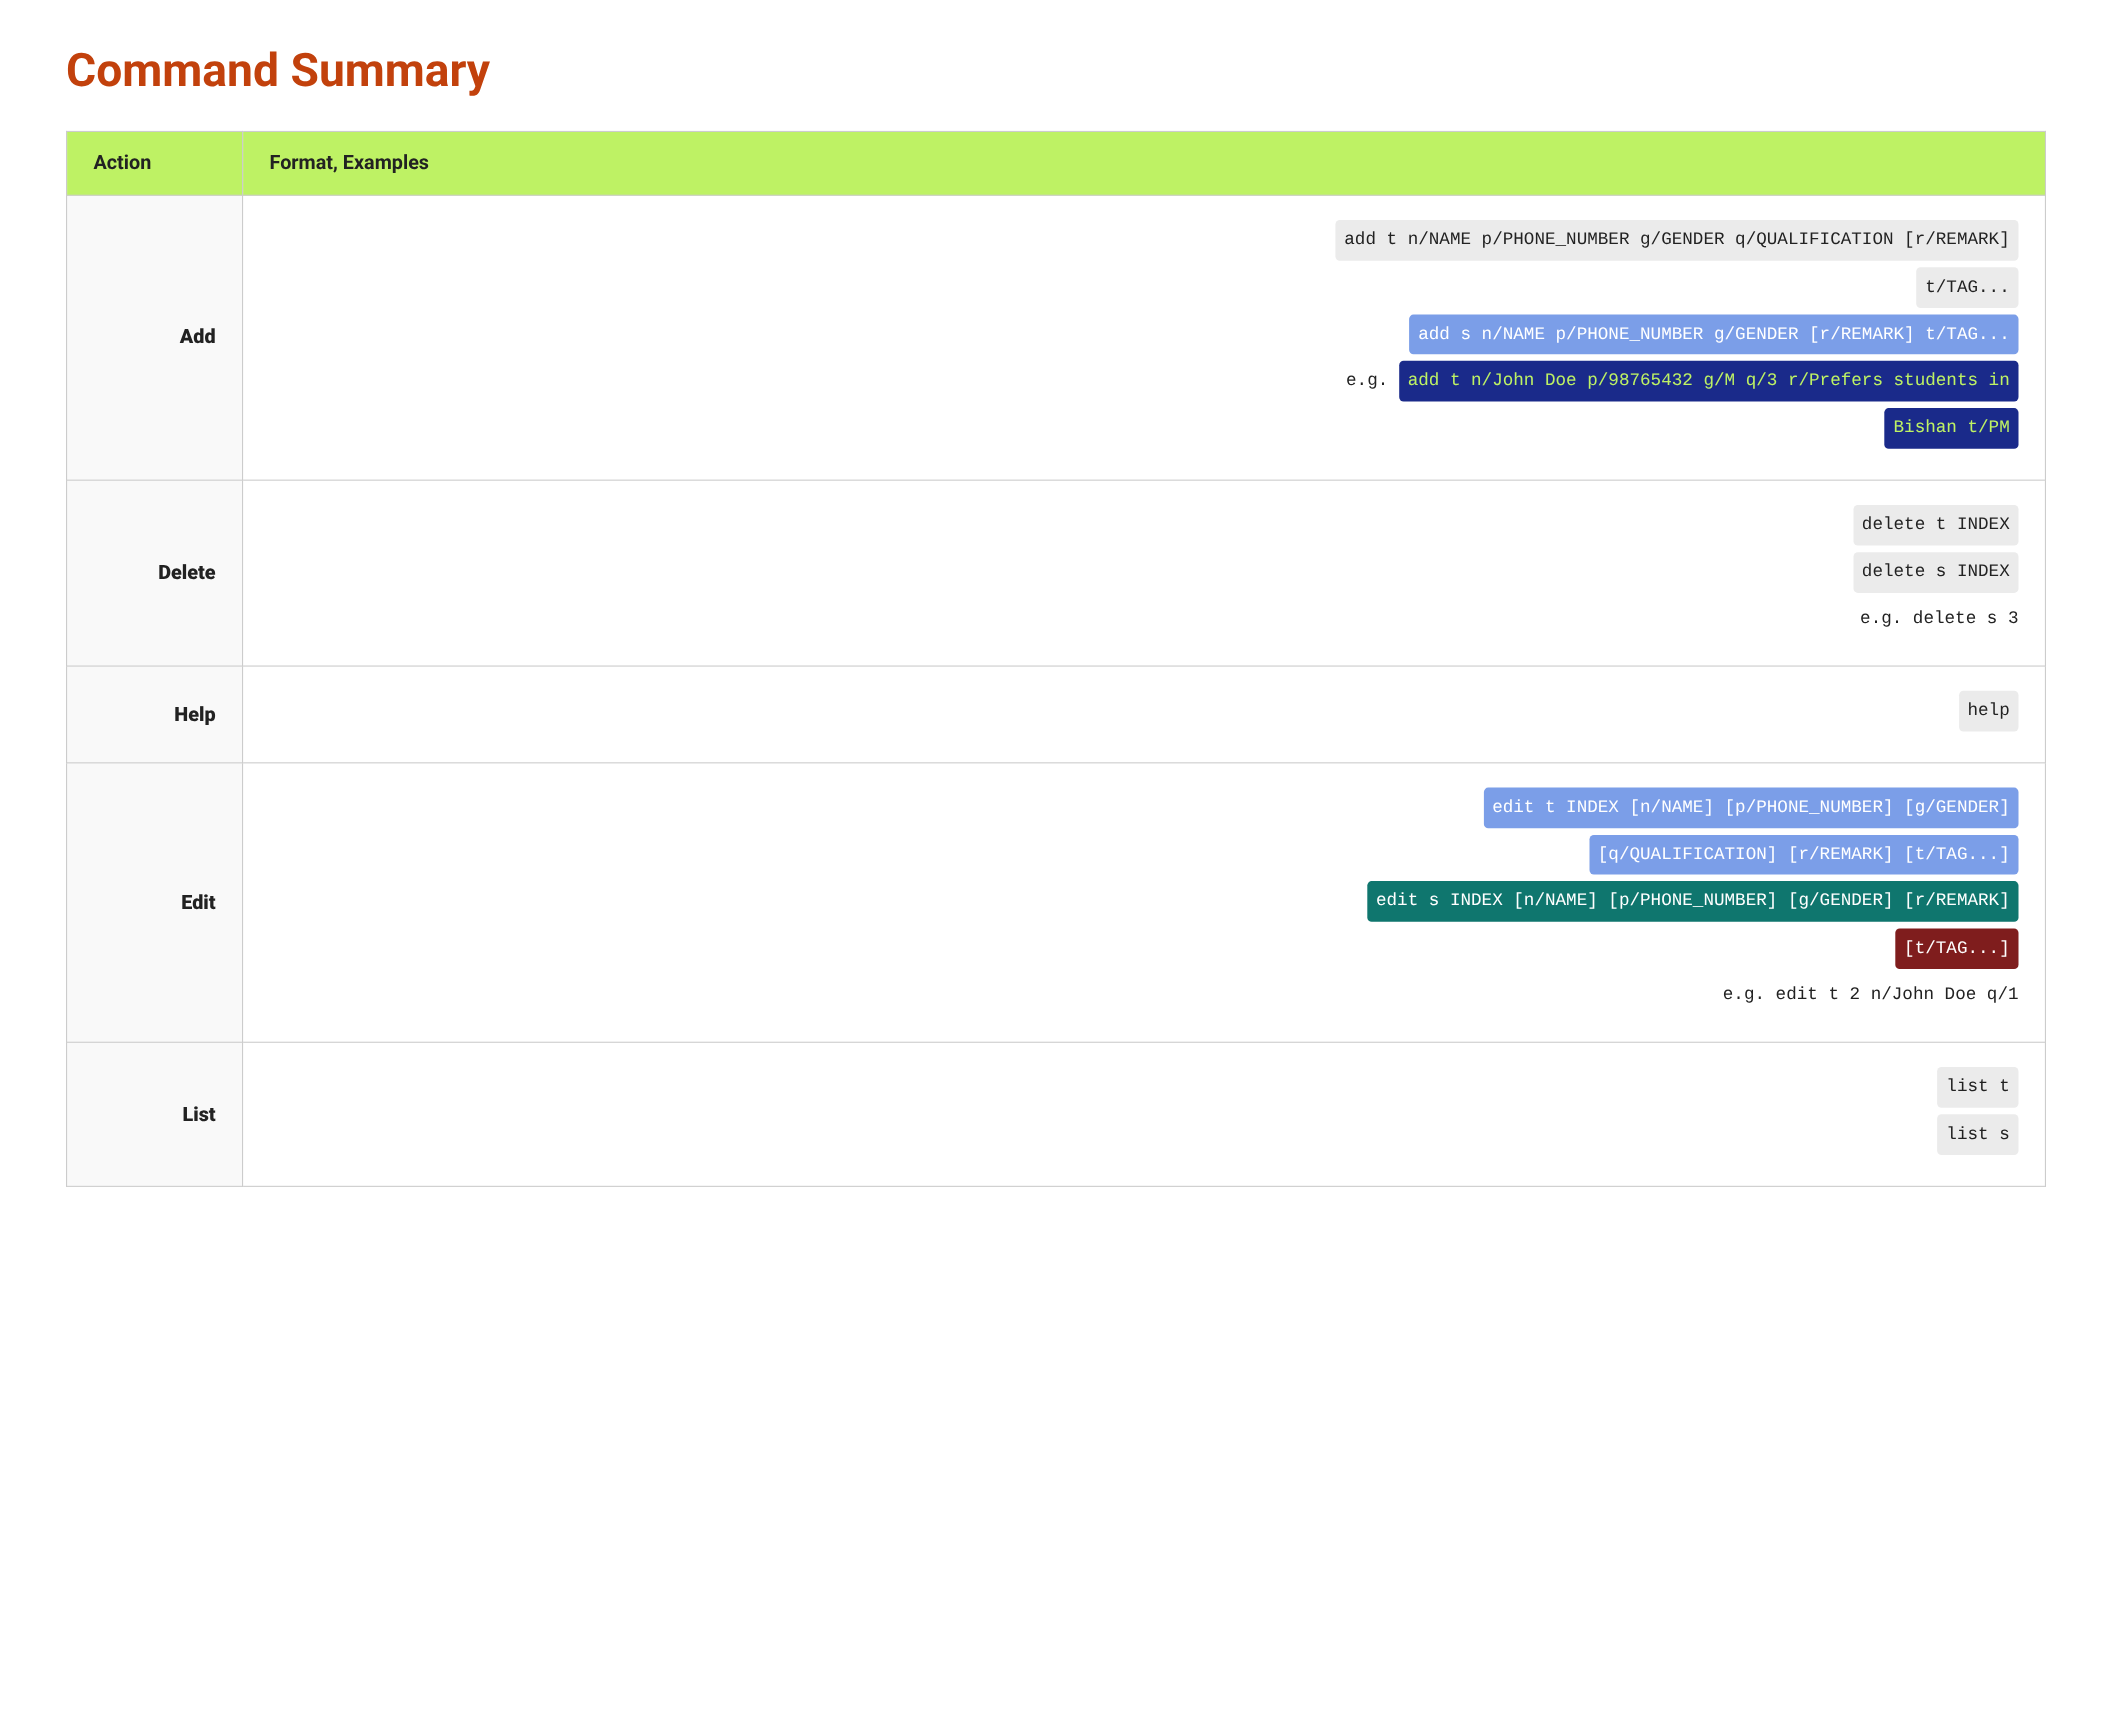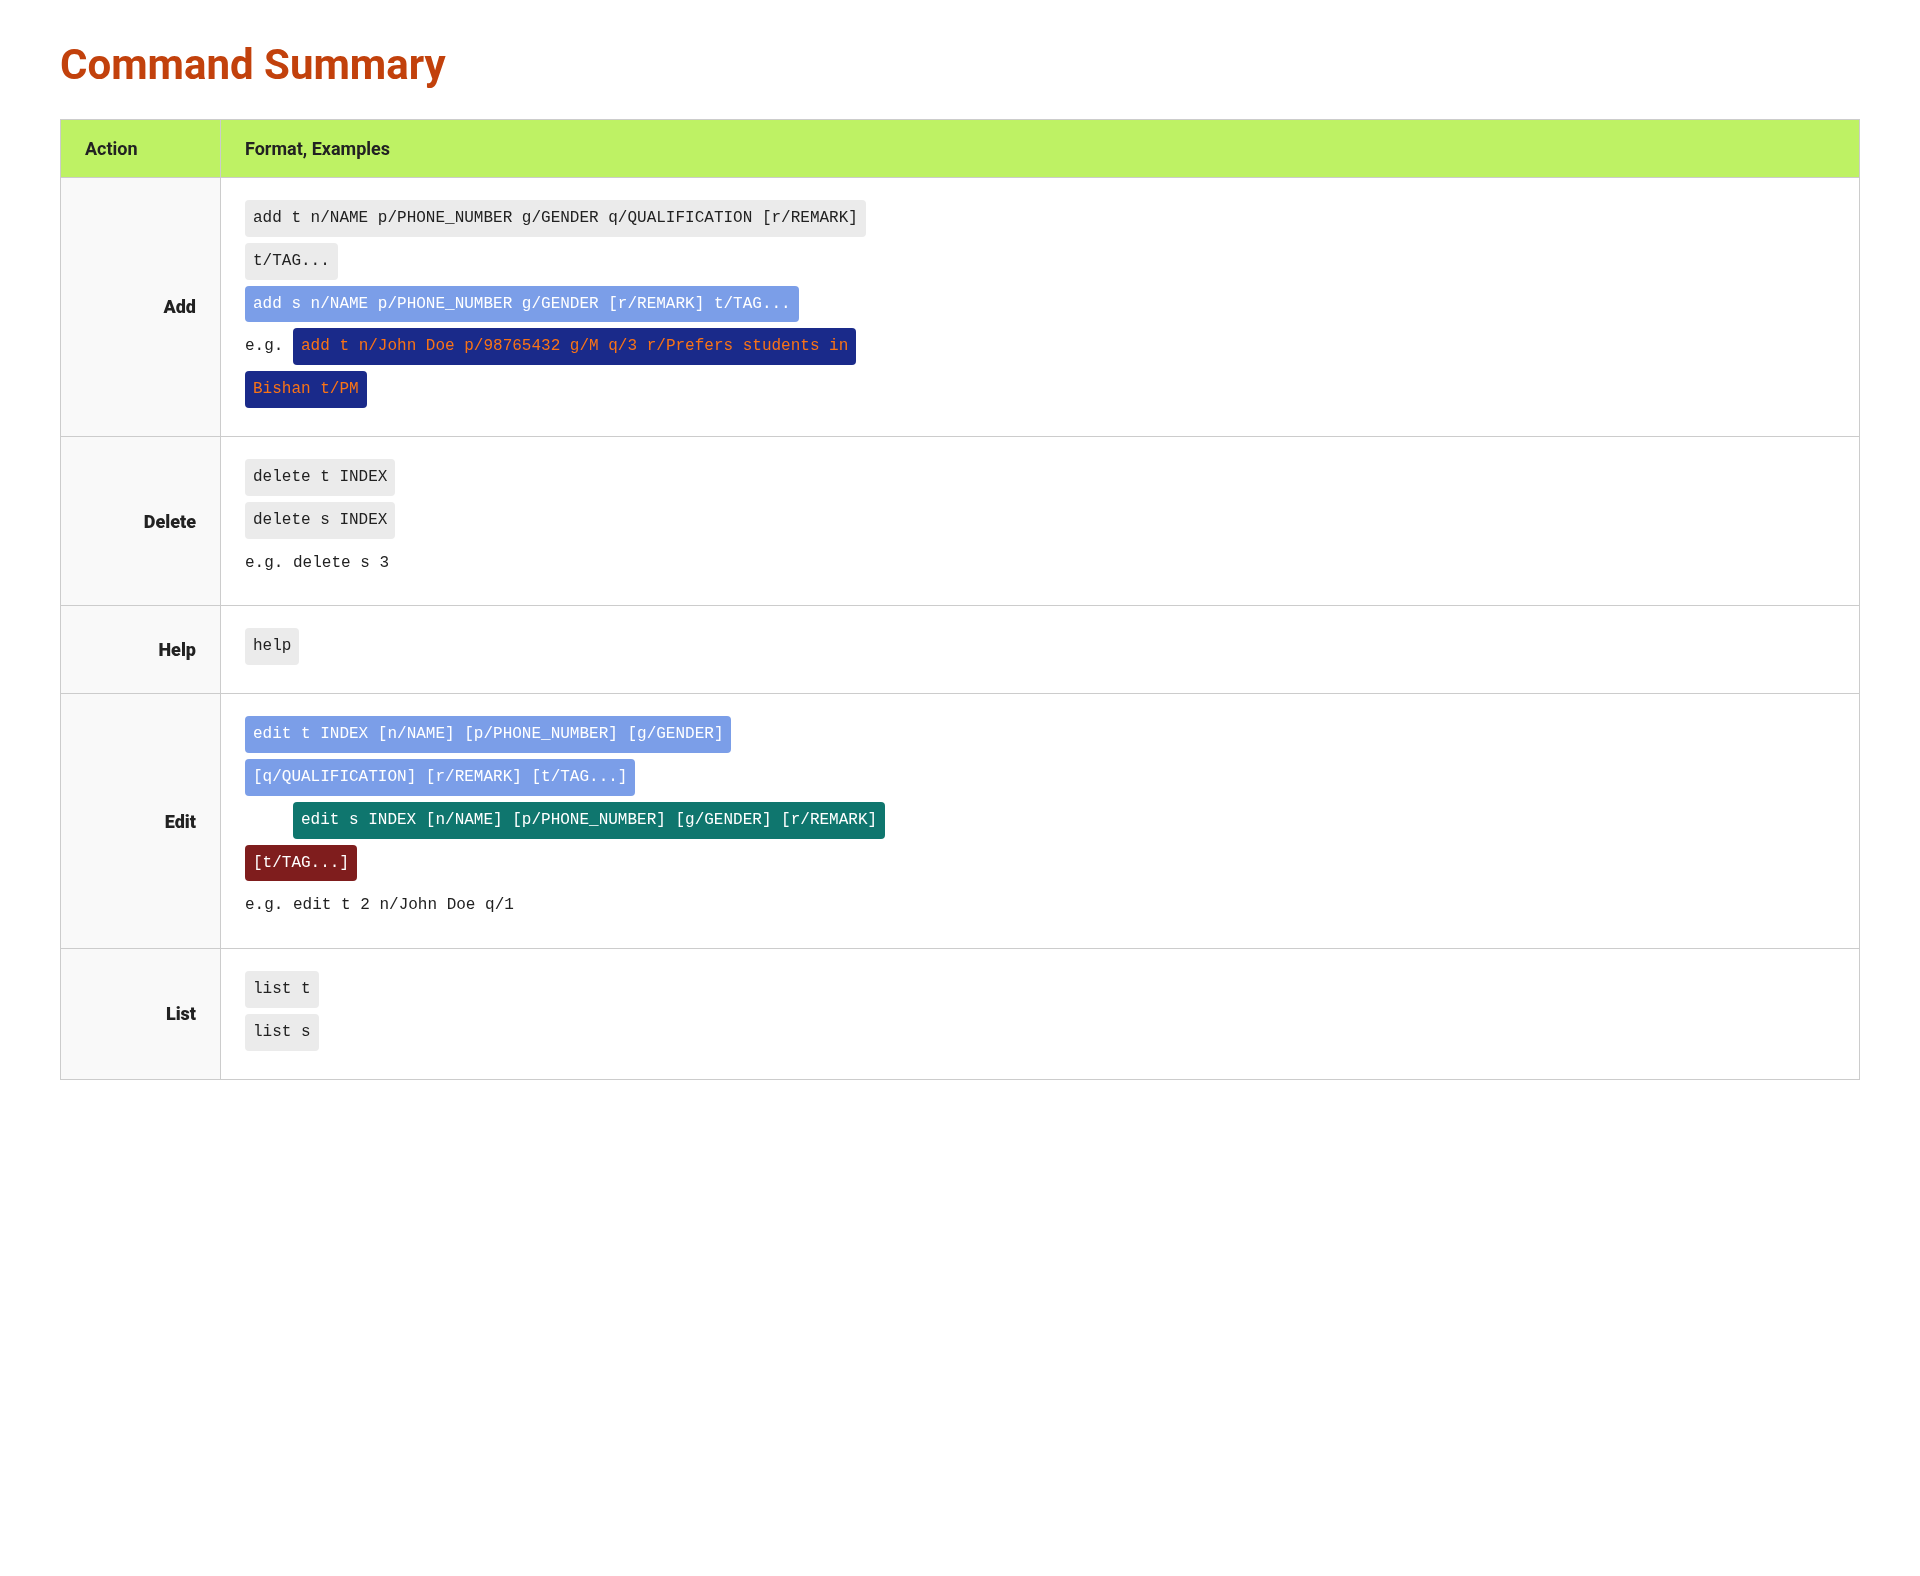--- a/index.html
+++ b/index.html
@@ -75,31 +75,32 @@
       color: #fff;
       padding: 4px 8px;
       border-radius: 4px;
       display: inline-block;
       font-family: 'Courier New', Courier, monospace;
       font-size: 16px;
     }
 
     .highlight-dark-blue {
       background: #1a2a8a;
-      color: #f97316;
+      color: #bef264;
       padding: 4px 8px;
       border-radius: 4px;
       display: inline-block;
       font-family: 'Courier New', Courier, monospace;
       font-size: 16px;
     }
 
     .line {
       margin-bottom: 6px;
       display: block;
+      text-align: right;
     }
 
     .eg-text {
       font-family: 'Courier New', Courier, monospace;
       font-size: 16px;
     }
   </style>
 </head>
 <body>
 

